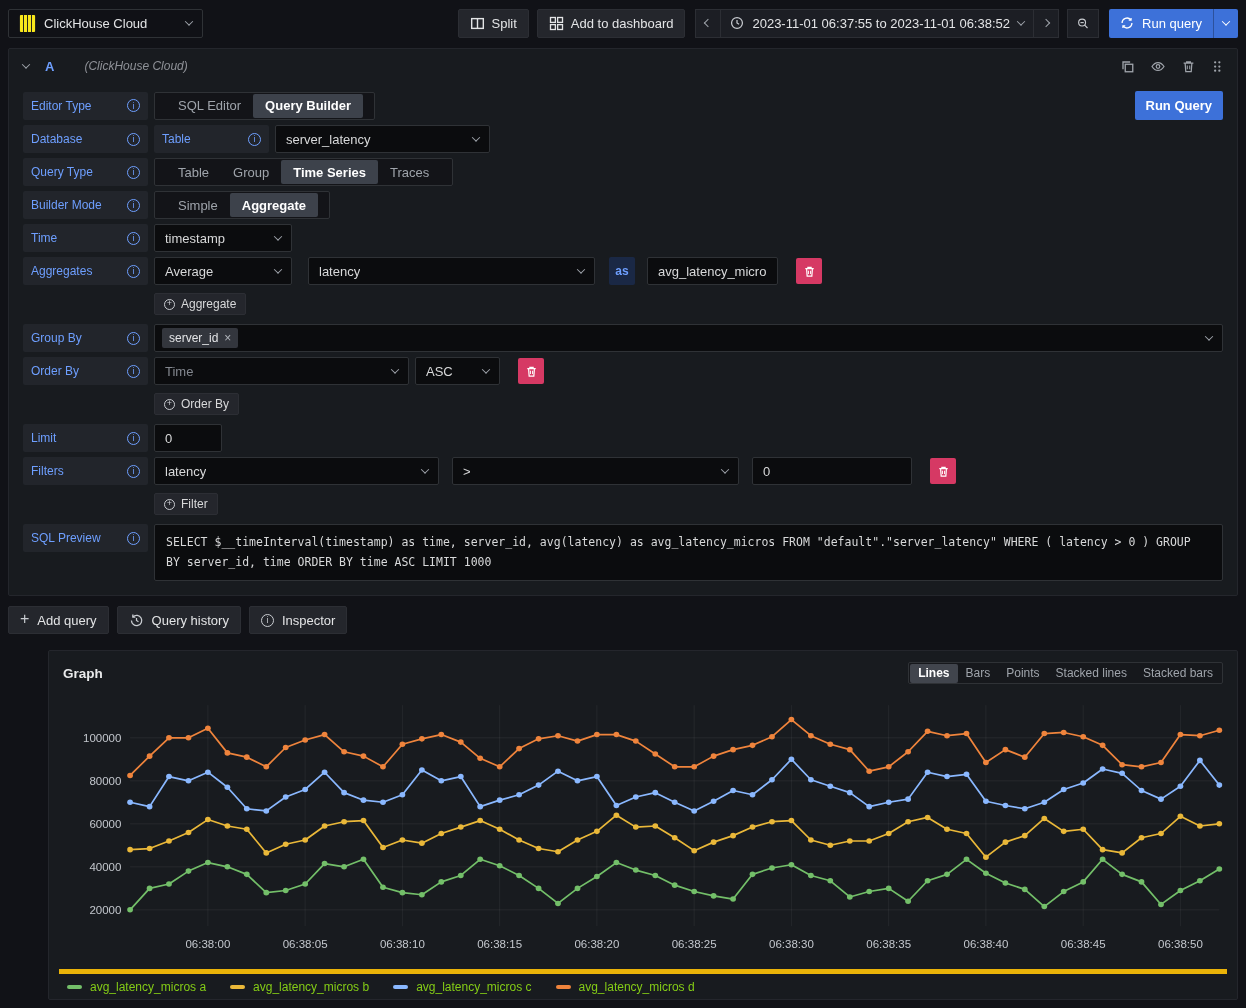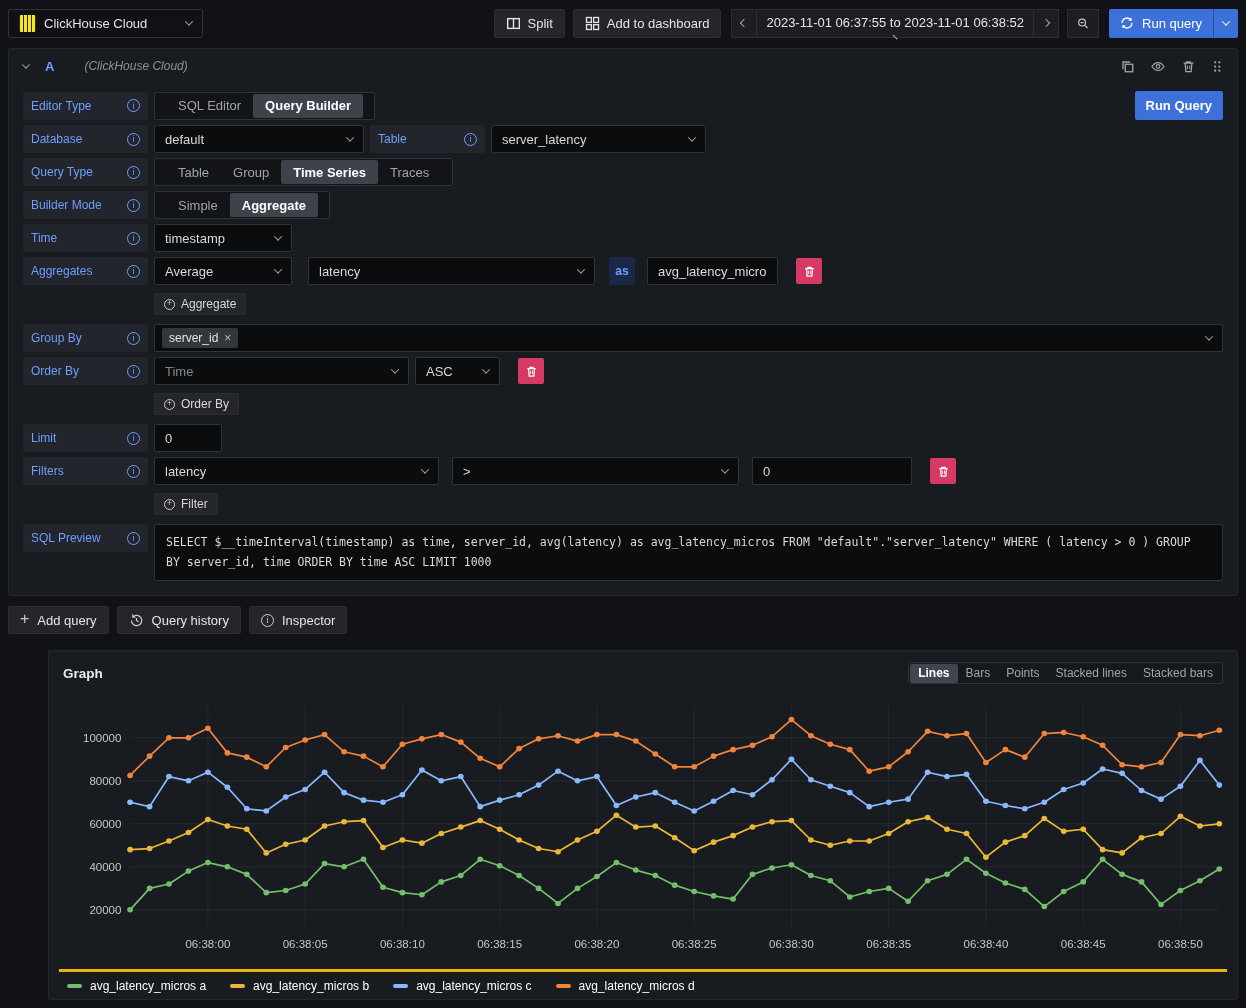--- a/index.html
+++ b/index.html
@@ -11,21 +11,21 @@
   .topbar { display:flex; justify-content:space-between; align-items:center; height:30px; margin-bottom:10px; flex:0 0 auto; }
   .ds-picker { display:flex; align-items:center; gap:8px; border:1px solid #2f3236; border-radius:2px; background:#101116; height:29px; padding:0 10px; width:195px; cursor:pointer; }
   .ds-picker .name { flex:1; color:#e3e4e6; font-weight:500; }
   .ch-logo { width:17px; height:17px; border-radius:2px; background:#f8e71c;
     background-image:repeating-linear-gradient(90deg, rgba(20,21,26,.92) 0 1.5px, transparent 1.5px 4px); }
   .topbar-right { display:flex; align-items:center; }
   .tb-btn { display:inline-flex; align-items:center; gap:7px; background:#24262c; border:1px solid #2c2e34; color:#e3e4e6; height:29px; padding:0 11px; border-radius:2px; font-size:13px; font-weight:500; font-family:inherit; cursor:pointer; }
   .tb-btn + .tb-btn { margin-left:8px; }
   .time-group { display:flex; margin-left:10px; }
   .tg-btn { display:inline-flex; align-items:center; justify-content:center; gap:8px; background:#1c1e24; border:1px solid #2c2e34; color:#e3e4e6; height:29px; padding:0 9px; font-size:13px; font-weight:500; font-family:inherit; cursor:pointer; }
-  .tg-btn.mid { border-left:none; border-right:none;flex-direction:column; }
+  .tg-btn.mid { border-left:none; border-right:none; }
   .zoom-out-btn { margin-left:8px; width:32px; }
   .run-split { display:flex; margin-left:10px; }
   .run-main { display:inline-flex; align-items:center; gap:8px; background:#3d71d9; border:none; color:#fff; height:29px; padding:0 11px; border-radius:2px 0 0 2px; font-size:13px; font-weight:500; font-family:inherit; cursor:pointer; }
   .run-caret { display:inline-flex; align-items:center; justify-content:center; background:#3d71d9; border:none; border-left:1px solid rgba(0,0,0,.28); color:#fff; width:25px; height:29px; border-radius:0 2px 2px 0; cursor:pointer; }
 
   
   .chev { display:inline-block; width:6px; height:6px; border-right:1.5px solid currentColor; border-bottom:1.5px solid currentColor; transform:rotate(45deg) translate(-1px,-1px); }
   .chev.left  { transform:rotate(135deg); }
   .chev.right { transform:rotate(-45deg); }
   .muted { color:#9fa4ab; }
@@ -81,21 +81,21 @@
   .info.gray { color:#c9ccd1; }
 
   
   .graph-panel { flex:1; display:flex; flex-direction:column; min-height:0; padding:8px 10px 0;margin-left:40px; }
   .gheader { display:flex; align-items:center; justify-content:space-between; padding:3px 4px 10px; }
   .gtitle { font-weight:700; font-size:13.5px; color:#e9eaeb; }
   .mode-toggle { display:flex; align-items:center; border:1px solid #2f3236; border-radius:2px; height:22px; background:#16181c; padding:0 1px; }
   .mode-btn { background:transparent; border:none; font-size:12px; color:#9fa4ab; padding:0 8px; height:19px; border-radius:2px; font-family:inherit; cursor:pointer; }
   .mode-btn.active { background:#41454d; color:#fff; font-weight:700; }
   #chart-svg { width:100%; height:296px; display:block; }
-  .legend { border-top:3px solid #eab308; display:flex; gap:24px; align-items:center; height:30px; padding:0 8px; font-size:12px; color:#ffffff; flex:0 0 auto; }
+  .legend { border-top:5px solid #eab308; display:flex; gap:24px; align-items:center; height:30px; padding:0 8px; font-size:12px; color:#84cc16; flex:0 0 auto; }
   .lg-item { display:inline-flex; align-items:center; cursor:pointer; }
   .lg-swatch { width:15px; height:4px; border-radius:2px; display:inline-block; margin-right:8px; }
 </style>
 </head>
 <body>
 
 <div class="page">
 
   <header class="topbar">
     <div class="ds-picker">
@@ -215,24 +215,20 @@
           <button class="seg-btn active">Query Builder</button>
         </div>
         <div class="flex1"></div>
         <button class="run-main" style="border-radius:2px;font-weight:600;">Run Query</button>
       </div>
 
       <div class="qrow">
         <div class="qlabel">
             <span>Database</span>
             <span class="info"></span>
-          </div>
-        <div class="select w210">
-            <span class="val">default</span>
-            <span class="chev muted"></span>
           </div>
         <div class="qlabel inline">
             <span>Table</span>
             <span class="info"></span>
           </div>
         <div class="select w215">
             <span class="val">server_latency</span>
             <span class="chev muted"></span>
           </div>
       </div>

